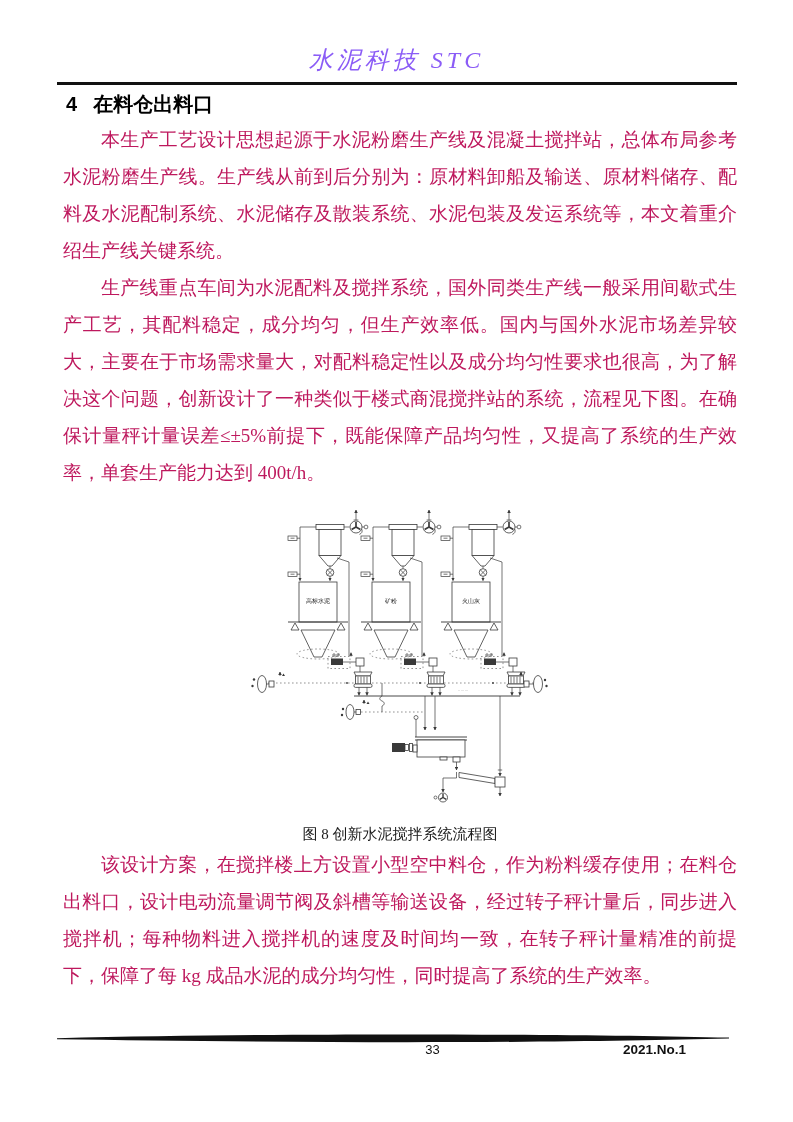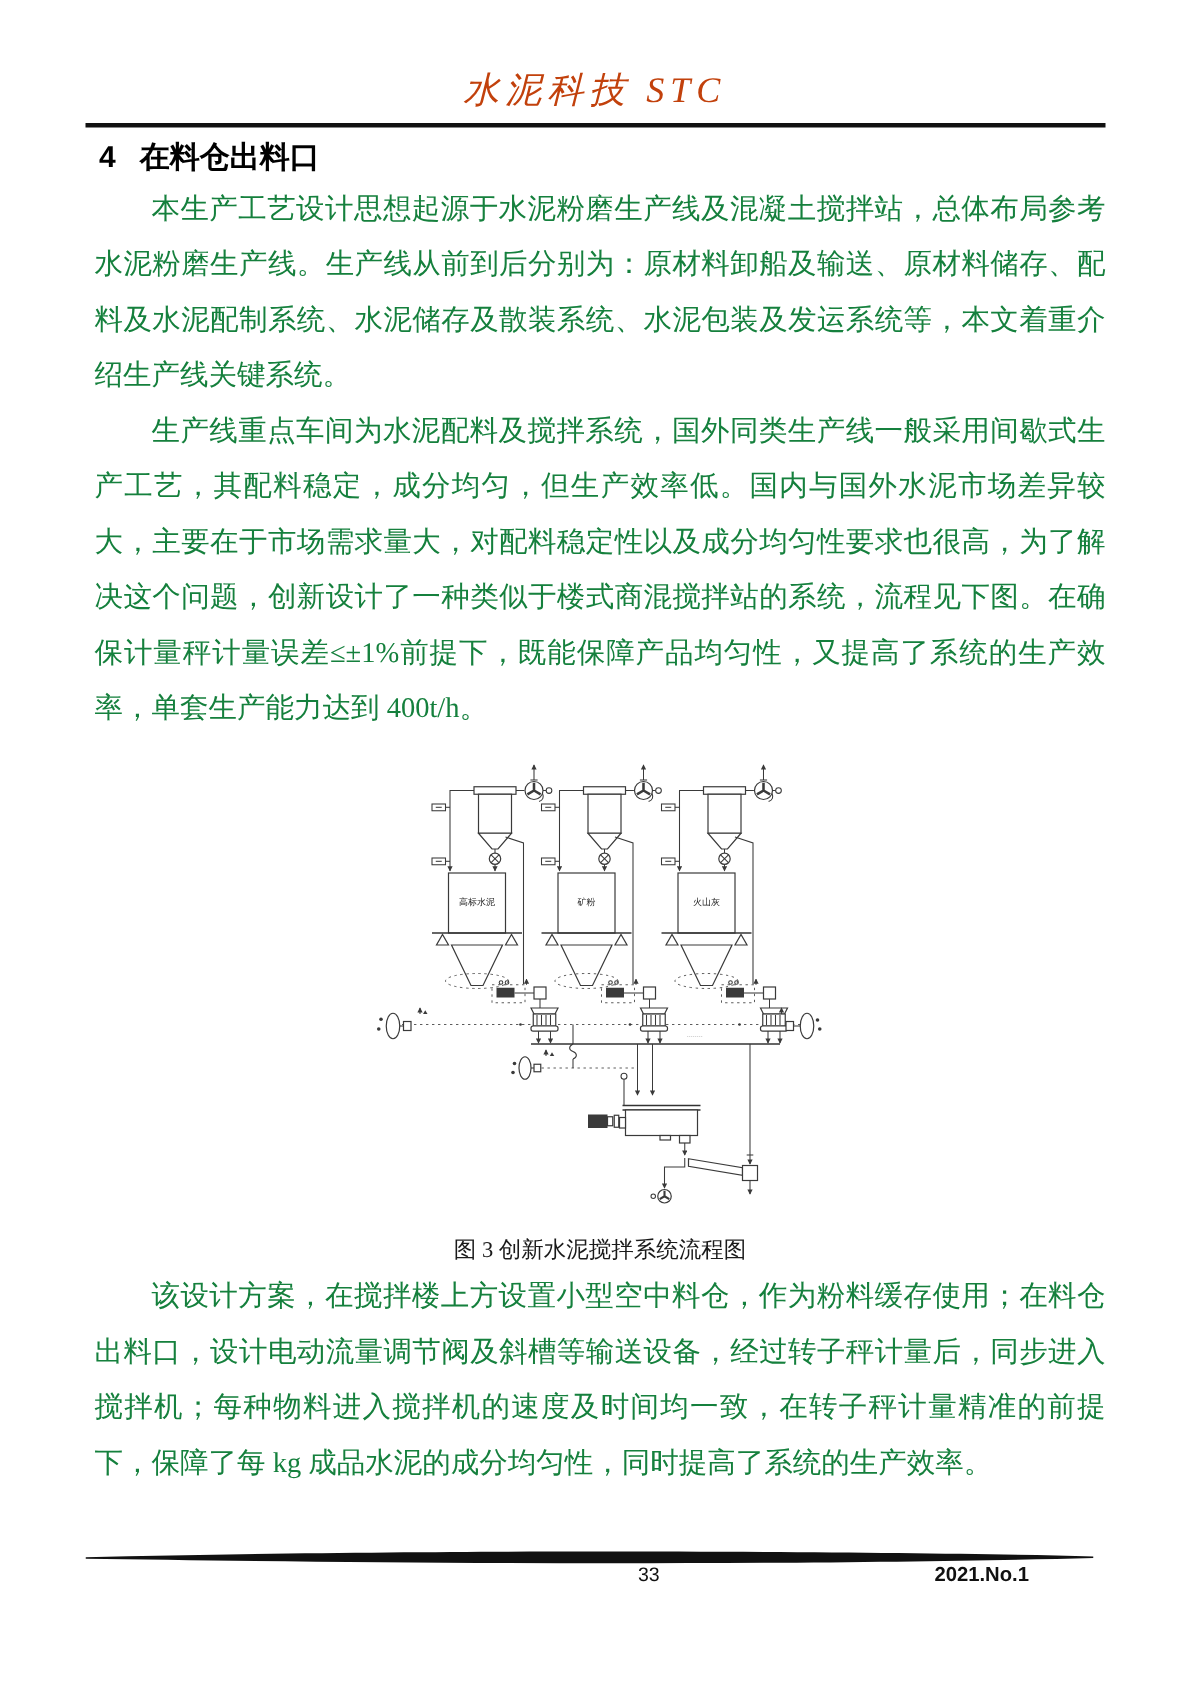--- a/index.html
+++ b/index.html
@@ -2,32 +2,32 @@
 <html><head>
 <meta charset="utf-8">
 <style>
   html,body{margin:0;padding:0;background:#ffffff;}
   .page{
     position:relative;width:793px;height:1122px;background:#ffffff;overflow:hidden;
     font-family:"Liberation Serif","DejaVu Serif",serif;color:#151515;
   }
   .journal-title{
     position:absolute;top:44px;left:0;width:100%;text-align:center;
-    font-style:italic;font-size:24px;letter-spacing:4px;font-weight:500;color:#c2410c;
+    font-style:italic;font-size:24px;letter-spacing:4px;font-weight:500;color:#8b5cf6;
   }
   .head-rule{position:absolute;top:82px;left:57px;width:680px;height:2.5px;background:#111;}
   .section-heading{
     position:absolute;top:91px;left:66px;
     font-family:"Liberation Sans","DejaVu Sans",sans-serif;font-weight:bold;font-size:20px;color:#000;
   }
   .section-heading .num{margin-right:16px;}
   .content{position:absolute;top:121px;left:63px;width:674px;}
   .content p{
     margin:0;font-size:19px;line-height:37px;text-align:justify;text-indent:2em;
-    color:#15803d;
+    color:#be185d;
   }
   .figure-wrap{width:674px;}
   .figure-wrap svg.diagram{display:block;margin:9px 0 0 187px;}
   .fig-caption{
     width:674px;text-align:center;font-size:15px;line-height:24px;margin-top:4px;color:#1a1a1a;
   }
   .footer-line{position:absolute;left:57px;top:1034px;}
   .page-number{
     position:absolute;top:1042px;left:0;width:100%;text-align:center;
     font-family:"Liberation Sans","DejaVu Sans",sans-serif;font-size:13px;color:#111;padding-left:36px;
@@ -52,21 +52,21 @@
   <div class="journal-title">水泥科技 STC</div>
 
   <div class="head-rule"></div>
 
   <div class="section-heading">
     <span class="num">4</span><span>在料仓出料口</span>
   </div>
 
   <div class="content">
     <p>本生产工艺设计思想起源于水泥粉磨生产线及混凝土搅拌站，总体布局参考水泥粉磨生产线。生产线从前到后分别为：原材料卸船及输送、原材料储存、配料及水泥配制系统、水泥储存及散装系统、水泥包装及发运系统等，本文着重介绍生产线关键系统。</p>
-    <p>生产线重点车间为水泥配料及搅拌系统，国外同类生产线一般采用间歇式生产工艺，其配料稳定，成分均匀，但生产效率低。国内与国外水泥市场差异较大，主要在于市场需求量大，对配料稳定性以及成分均匀性要求也很高，为了解决这个问题，创新设计了一种类似于楼式商混搅拌站的系统，流程见下图。在确保计量秤计量误差≤±1%前提下，既能保障产品均匀性，又提高了系统的生产效率，单套生产能力达到 400t/h。</p>
+    <p>生产线重点车间为水泥配料及搅拌系统，国外同类生产线一般采用间歇式生产工艺，其配料稳定，成分均匀，但生产效率低。国内与国外水泥市场差异较大，主要在于市场需求量大，对配料稳定性以及成分均匀性要求也很高，为了解决这个问题，创新设计了一种类似于楼式商混搅拌站的系统，流程见下图。在确保计量秤计量误差≤±5%前提下，既能保障产品均匀性，又提高了系统的生产效率，单套生产能力达到 400t/h。</p>
 
     <div class="figure-wrap">
       <svg class="diagram" width="300" height="318" viewBox="0 0 300 318" xmlns="http://www.w3.org/2000/svg">
         <defs>
           <marker id="ar" viewBox="0 0 6 6" refX="5.2" refY="3" markerWidth="5" markerHeight="5" orient="auto-start-reverse">
             <path d="M0,0 L6,3 L0,6 Z" fill="#3a3a3a"></path>
           </marker>
           <g id="train">
 
             <line class="ln" x1="38" y1="20" x2="38" y2="10" marker-end="url(#ar)"></line>
@@ -203,21 +203,21 @@
 
         <polyline class="ln" points="206.5,272 206.5,278 193,278 193,288"></polyline>
         <line class="ln" x1="193" y1="288" x2="193" y2="292" marker-end="url(#ar)"></line>
         <g>
           <circle class="wh" cx="193" cy="297.5" r="4.5"></circle>
           <path d="M193,297.5 L193,293.8 M193,297.5 L196.2,299.4 M193,297.5 L189.8,299.4" stroke="#3a3a3a" stroke-width="1.4" fill="none"></path>
           <circle class="ln" cx="185.5" cy="297.5" r="1.5"></circle>
         </g>
       </svg>
 
-      <div class="fig-caption">图 3  创新水泥搅拌系统流程图</div>
+      <div class="fig-caption">图 8  创新水泥搅拌系统流程图</div>
     </div>
 
     <p>该设计方案，在搅拌楼上方设置小型空中料仓，作为粉料缓存使用；在料仓出料口，设计电动流量调节阀及斜槽等输送设备，经过转子秤计量后，同步进入搅拌机；每种物料进入搅拌机的速度及时间均一致，在转子秤计量精准的前提下，保障了每 kg 成品水泥的成分均匀性，同时提高了系统的生产效率。</p>
   </div>
 
   <svg class="footer-line" width="672" height="10" viewBox="0 0 672 10">
     <path d="M0,4.2 C120,1.2 250,0.4 336,0.4 C470,0.4 590,1.6 672,3.6 L672,4.6 C590,6.8 470,8.2 350,8.2 C230,8.2 100,6.6 0,5.2 Z" fill="#111"></path>
   </svg>
   <div class="page-number">33</div>
   <div class="issue">2021.No.1</div>

